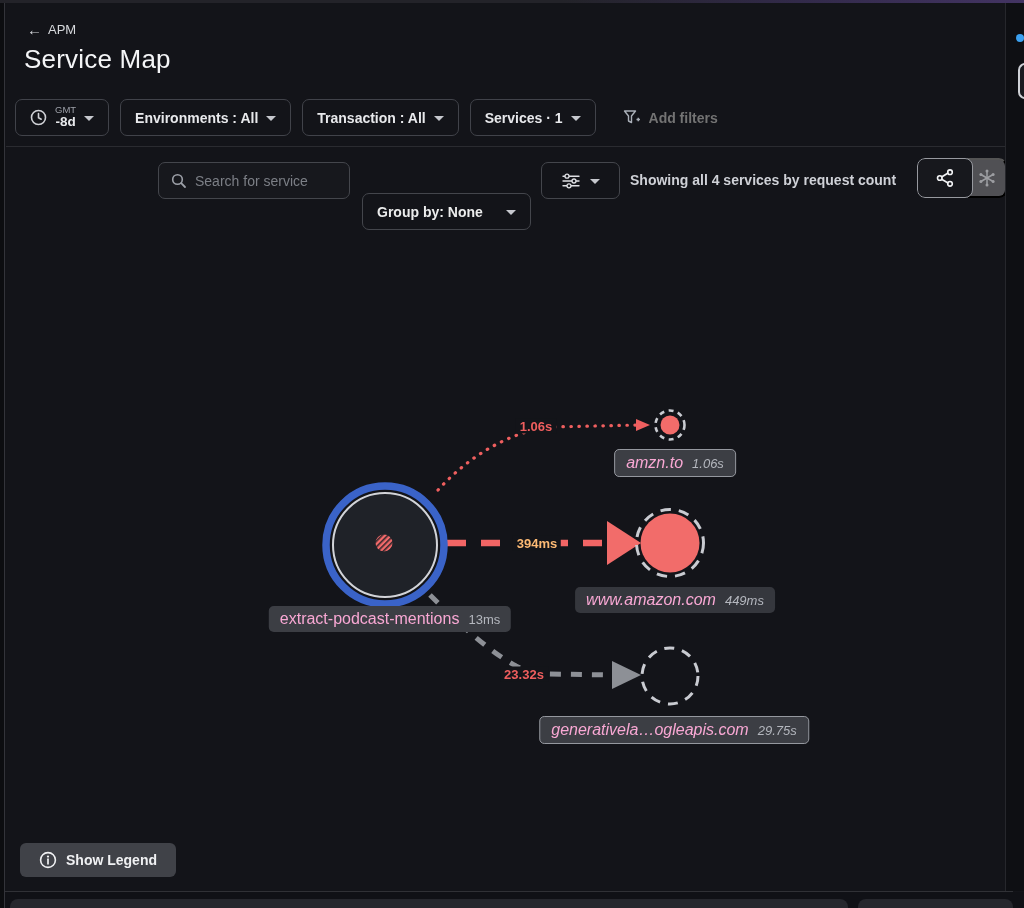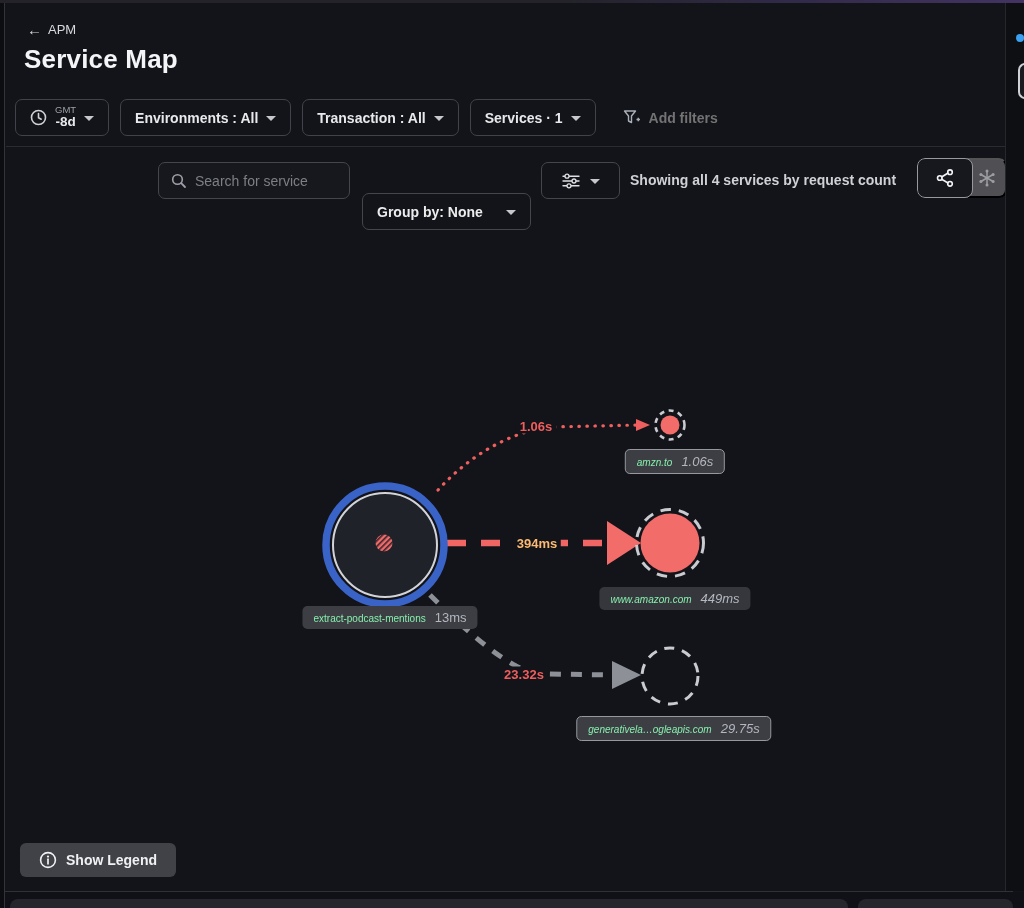--- a/index.html
+++ b/index.html
@@ -16,21 +16,21 @@
     background:linear-gradient(90deg,#232329 0%,#232329 55%,#322a4a 78%,#433463 100%); }
   .left-gutter { position:absolute; left:0; top:3px; width:5px; height:905px; background:#0c0d10; border-right:1px solid #33343a; }
   .right-strip { position:absolute; left:1005px; top:3px; width:19px; height:888px; background:#0e0f13; border-left:1px solid #26272c; }
   .blue-dot { position:absolute; left:10px; top:31px; width:8px; height:8px; border-radius:50%; background:#3ba0f0; }
   .white-frag { position:absolute; left:12px; top:60px; width:14px; height:36px; border:2px solid #cfd1d6; border-right:none; border-radius:7px 0 0 7px; background:#1a1b20; }
 
   
   .breadcrumb { position:absolute; left:27px; top:22px; display:flex; align-items:center; gap:6px;
     font-size:13px; color:#d6d8dc; cursor:pointer; }
   .breadcrumb .arrow { font-size:15px; line-height:1; color:#d6d8dc; }
-  .page-title { position:absolute; left:24px; top:44px; font-size:26px; font-weight:700; color:#f4f5f7; letter-spacing:.2px; }
+  .page-title { position:absolute; left:24px; top:44px; font-size:26px; font-weight:400; color:#f4f5f7; letter-spacing:.2px; }
 
   
   .filter-bar { position:absolute; left:15px; top:99px; height:37px; display:flex; gap:11px; align-items:stretch; }
   .fbtn { display:flex; align-items:center; gap:8px; padding:0 14px; border:1px solid #41434a;
     border-radius:7px; background:transparent; font-size:14px; font-weight:600; color:#e8e9ec; cursor:pointer; }
   .caret { width:0; height:0; border-left:5px solid transparent; border-right:5px solid transparent; border-top:5px solid #c6c8ce; margin-top:1px; }
   .time-txt { display:flex; flex-direction:column; align-items:center; line-height:1.05; }
   .time-zone { font-size:9.5px; font-weight:400; color:#9da0a8; }
   .time-val { font-size:13.5px; font-weight:600; color:#e8e9ec; }
   .add-filters { display:flex; align-items:center; gap:8px; margin-left:16px; border:none; background:none;
@@ -57,21 +57,21 @@
     background:rgba(255,255,255,0.26); border-radius:0 8px 8px 0; cursor:pointer; }
 
   
   .map-svg { position:absolute; left:0; top:0; pointer-events:none; }
   .edge-label { position:absolute; transform:translate(-50%,-50%); background:#131419; padding:0 4px;
     font-size:13px; font-weight:700; }
   .edge-label.red { color:#ef5e5e; }
   .edge-label.gray { color:#fdba74; font-weight:600; }
   .node-label { position:absolute; transform:translate(-50%,0); display:flex; align-items:baseline; gap:9px;
     background:#3c3e44; border-radius:5px; padding:4px 11px; white-space:nowrap; cursor:pointer; }
-  .node-label .name { font-size:10px; color:#86efac; }
+  .node-label .name { font-size:16px; color:#f9a8d4; }
   .node-label .metric { font-size:13px; color:#b4b7be; }
   .node-label.ext .name, .node-label.ext .metric { font-style:italic; }
   .node-label.hl { border:1.5px solid #95989f; }
   .node-label.dim { background:#35373d; }
 
   
   .legend-btn { position:absolute; left:20px; top:843px; width:156px; height:34px; display:flex; align-items:center;
     justify-content:center; gap:9px; background:#404248; border:none; border-radius:6px;
     font-size:14px; font-weight:700; color:#f0f1f3; cursor:pointer; }
   .divider-2 { position:absolute; left:0px; top:891px; width:1013px; height:1px; background:#303136; }

